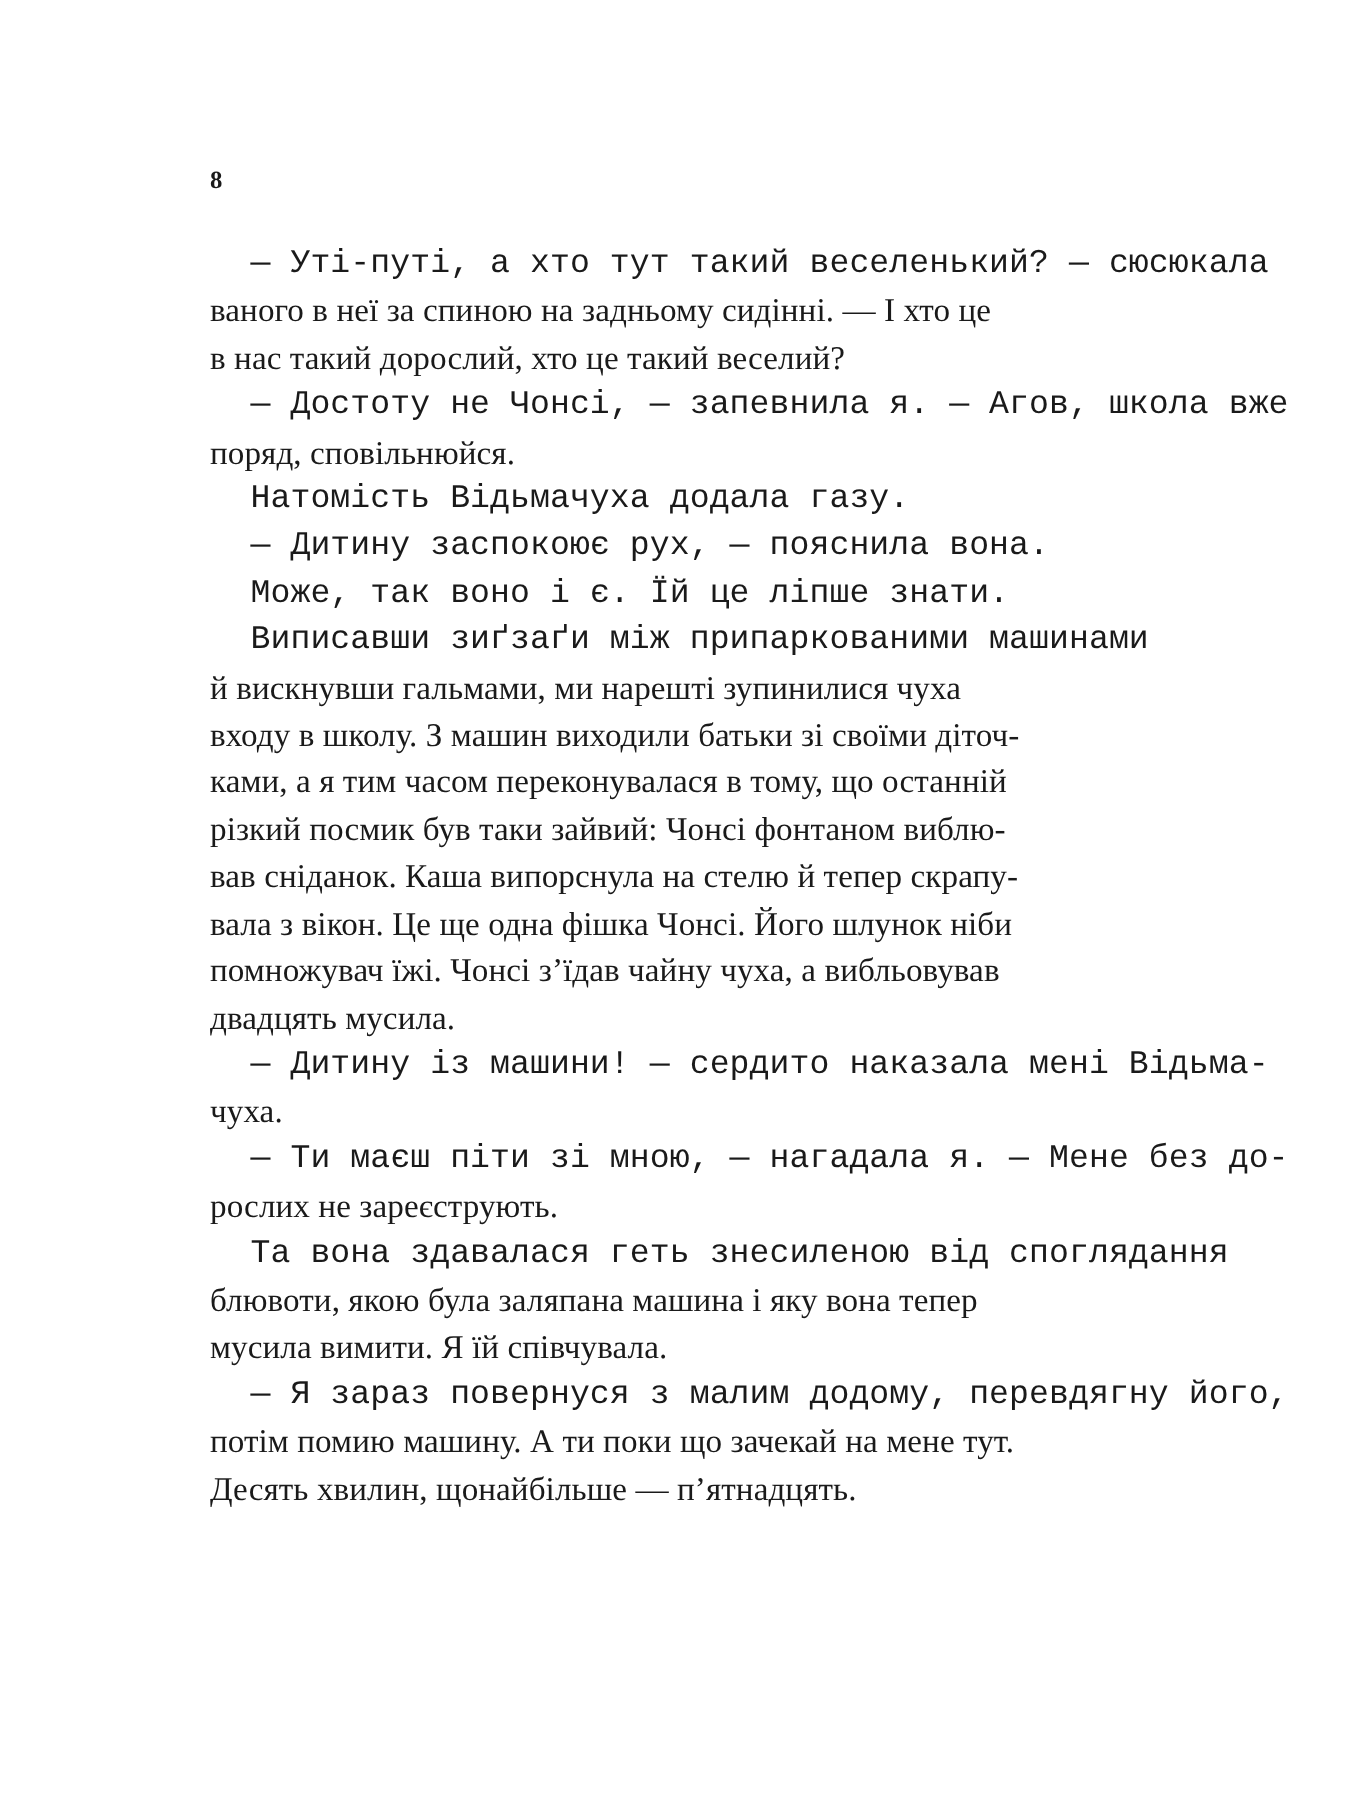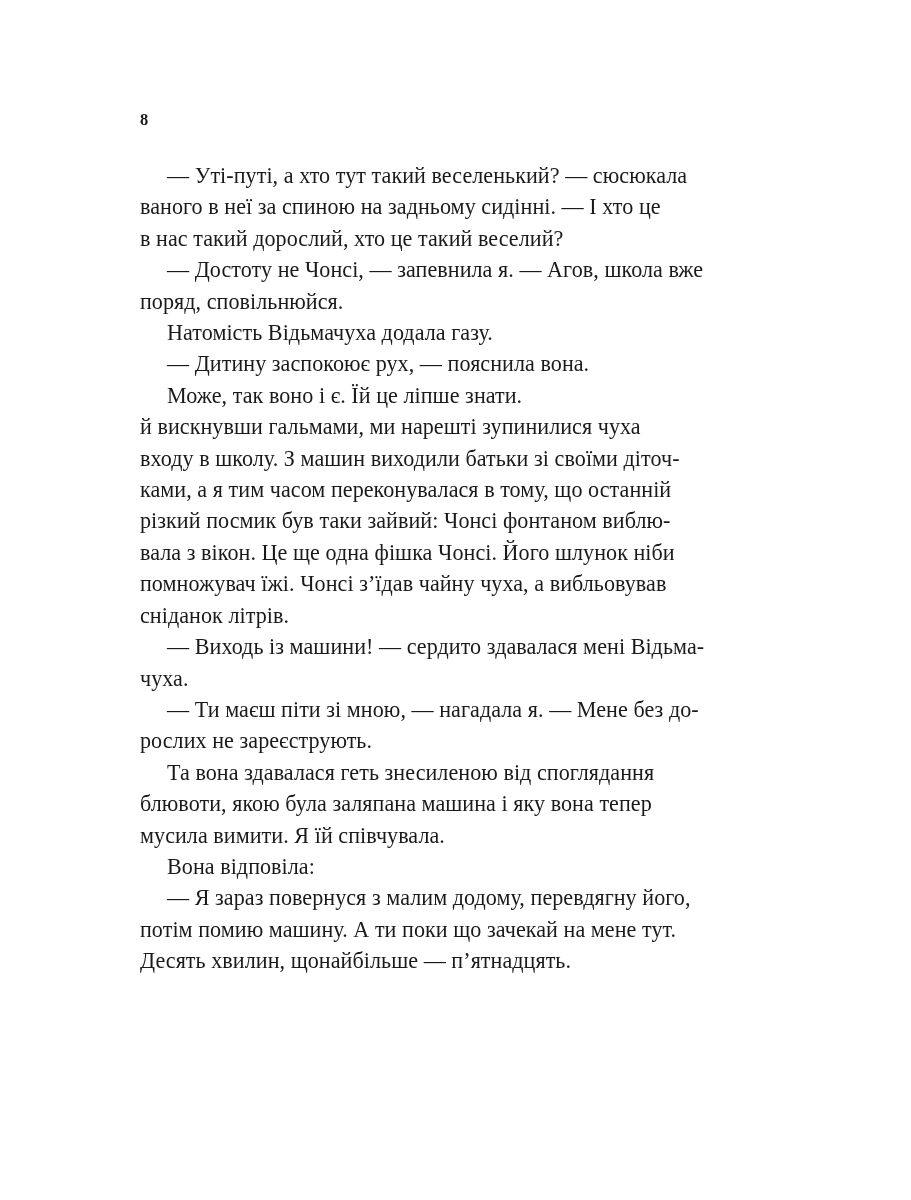--- a/index.html
+++ b/index.html
@@ -57,20 +57,21 @@
     font-size: 22.1px;
     line-height: 31.4px;
     white-space: pre;
     color: #1a1a1a;
     letter-spacing: 0.05px;
   }
 
   
   .line.indent {
     text-indent: 27px;
+    font-family: Liberation Mono, monospace;
   }
 </style>
 </head>
 <body>
 
 <div class="page" style="background: rgb(255, 255, 255); color: rgb(26, 26, 26);">
 
   <div class="folio">8</div>
 
   <div class="textblock">
@@ -86,44 +87,43 @@
       <p class="para">
         <span class="line indent">Натомість Відьмачуха додала газу.</span>
       </p>
       <p class="para">
         <span class="line indent">— Дитину заспокоює рух, — пояснила вона.</span>
       </p>
       <p class="para">
         <span class="line indent">Може, так воно і є. Їй це ліпше знати.</span>
       </p>
       <p class="para">
+        <span class="line indent">Виписавши зиґзаґи між припаркованими машинами</span>
         <span class="line">й вискнувши гальмами, ми нарешті зупинилися чуха</span>
         <span class="line">входу в школу. З машин виходили батьки зі своїми діточ-</span>
         <span class="line">ками, а я тим часом переконувалася в тому, що останній</span>
         <span class="line">різкий посмик був таки зайвий: Чонсі фонтаном виблю-</span>
+        <span class="line">вав сніданок. Каша випорснула на стелю й тепер скрапу-</span>
         <span class="line">вала з вікон. Це ще одна фішка Чонсі. Його шлунок ніби</span>
         <span class="line">помножувач їжі. Чонсі з’їдав чайну чуха, а вибльовував</span>
-        <span class="line">сніданок літрів.</span>
+        <span class="line">двадцять мусила.</span>
       </p>
       <p class="para">
-        <span class="line indent">— Виходь із машини! — сердито здавалася мені Відьма-</span>
+        <span class="line indent">— Дитину із машини! — сердито наказала мені Відьма-</span>
         <span class="line">чуха.</span>
       </p>
       <p class="para">
         <span class="line indent">— Ти маєш піти зі мною, — нагадала я. — Мене без до-</span>
         <span class="line">рослих не зареєструють.</span>
       </p>
       <p class="para">
         <span class="line indent">Та вона здавалася геть знесиленою від споглядання</span>
         <span class="line">блювоти, якою була заляпана машина і яку вона тепер</span>
         <span class="line">мусила вимити. Я їй співчувала.</span>
       </p>
       <p class="para">
-        <span class="line indent">Вона відповіла:</span>
-      </p>
-      <p class="para">
         <span class="line indent">— Я зараз повернуся з малим додому, перевдягну його,</span>
         <span class="line">потім помию машину. А ти поки що зачекай на мене тут.</span>
         <span class="line">Десять хвилин, щонайбільше — п’ятнадцять.</span>
       </p>
     </div>
 
 </div>
 
 </body></html>

